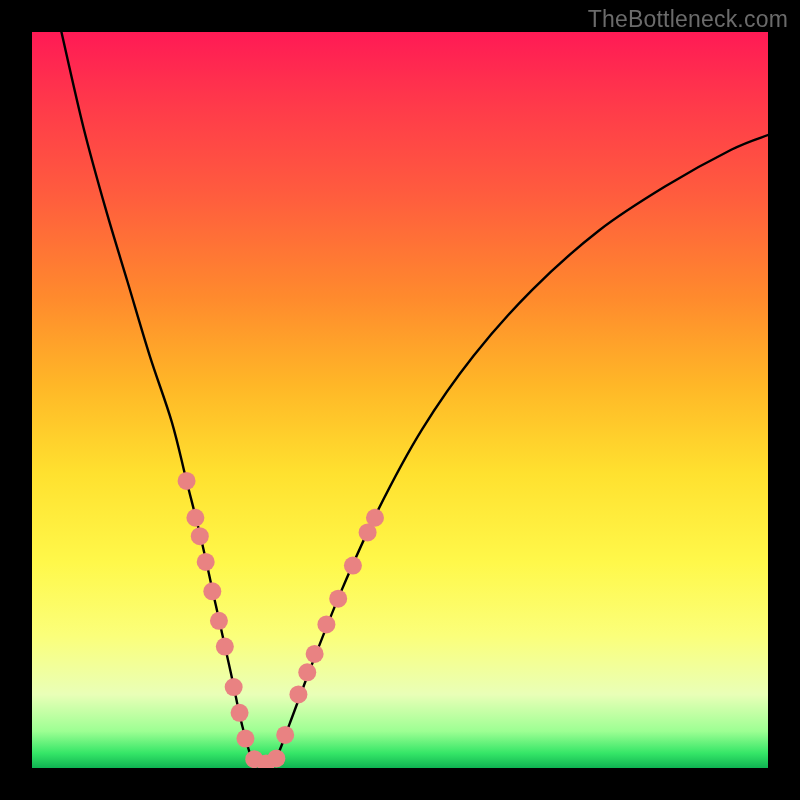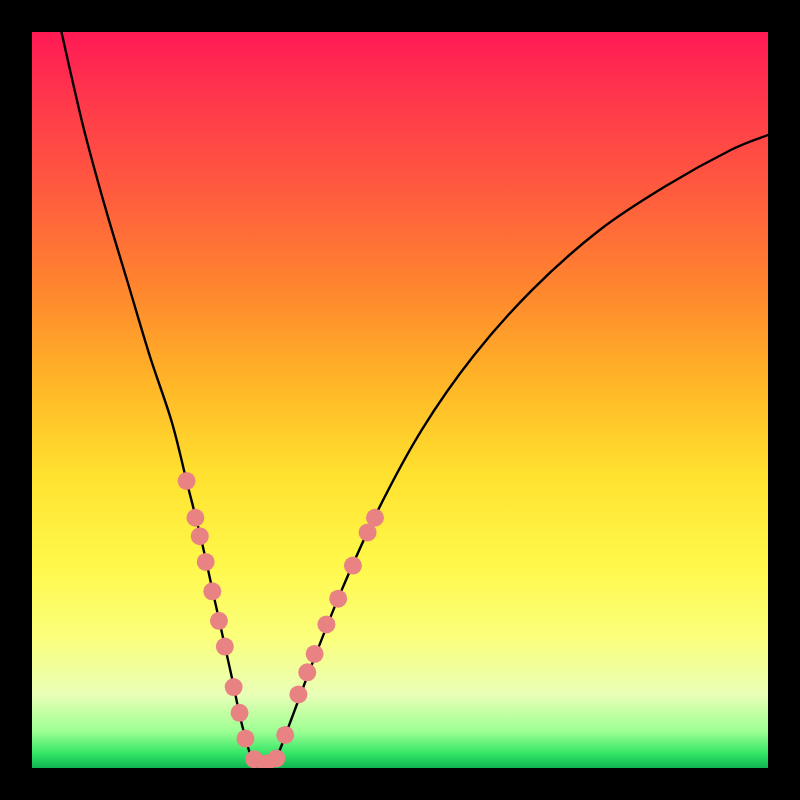--- a/index.html
+++ b/index.html
@@ -58,20 +58,21 @@
     font-size: 23px;
     letter-spacing: 0.2px;
     font-weight: 400;
     font-family: Arial, Helvetica, sans-serif;
   }
 </style>
 </head>
 <body>
 
 <div class="frame">
+  <div class="watermark">TheBottleneck.com</div>
   <div class="plot">
     <div class="gradient"></div>
     <svg class="curve" viewBox="0 0 736 736">
       <path id="curvePath" fill="none" stroke="#000" stroke-width="2.4" stroke-linecap="round" d="M 29.44 0.00 C 33.12 15.95, 44.16 66.24, 51.52 95.68 C 58.88 125.12, 66.24 150.88, 73.60 176.64 C 80.96 202.40, 88.32 225.71, 95.68 250.24 C 103.04 274.77, 110.40 300.53, 117.76 323.84 C 125.12 347.15, 133.71 369.23, 139.84 390.08 C 145.97 410.93, 149.65 429.33, 154.56 448.96 C 159.47 468.59, 164.37 486.99, 169.28 507.84 C 174.19 528.69, 179.09 552.00, 184.00 574.08 C 188.91 596.16, 194.43 620.69, 198.72 640.32 C 203.01 659.95, 206.08 677.12, 209.76 691.84 C 213.44 706.56, 217.12 721.89, 220.80 728.64 C 224.48 735.39, 228.16 732.32, 231.84 732.32 C 235.52 732.32, 238.59 735.39, 242.88 728.64 C 247.17 721.89, 251.47 707.79, 257.60 691.84 C 263.73 675.89, 271.09 655.04, 279.68 632.96 C 288.27 610.88, 298.08 585.12, 309.12 559.36 C 320.16 533.60, 332.43 505.39, 345.92 478.40 C 359.41 451.41, 374.13 423.20, 390.08 397.44 C 406.03 371.68, 423.20 347.15, 441.60 323.84 C 460.00 300.53, 479.63 278.45, 500.48 257.60 C 521.33 236.75, 544.64 215.89, 566.72 198.72 C 588.80 181.55, 610.88 168.05, 632.96 154.56 C 655.04 141.07, 682.03 126.35, 699.20 117.76 C 716.37 109.17, 729.87 105.49, 736.00 103.04"></path>
       <g id="dotsGroup">
           <circle cx="154.56" cy="448.96" r="9" fill="#e98282"></circle>
           <circle cx="163.39" cy="485.76" r="9" fill="#e98282"></circle>
           <circle cx="167.81" cy="504.16" r="9" fill="#e98282"></circle>
           <circle cx="173.70" cy="529.92" r="9" fill="#e98282"></circle>
           <circle cx="180.32" cy="559.36" r="9" fill="#e98282"></circle>

